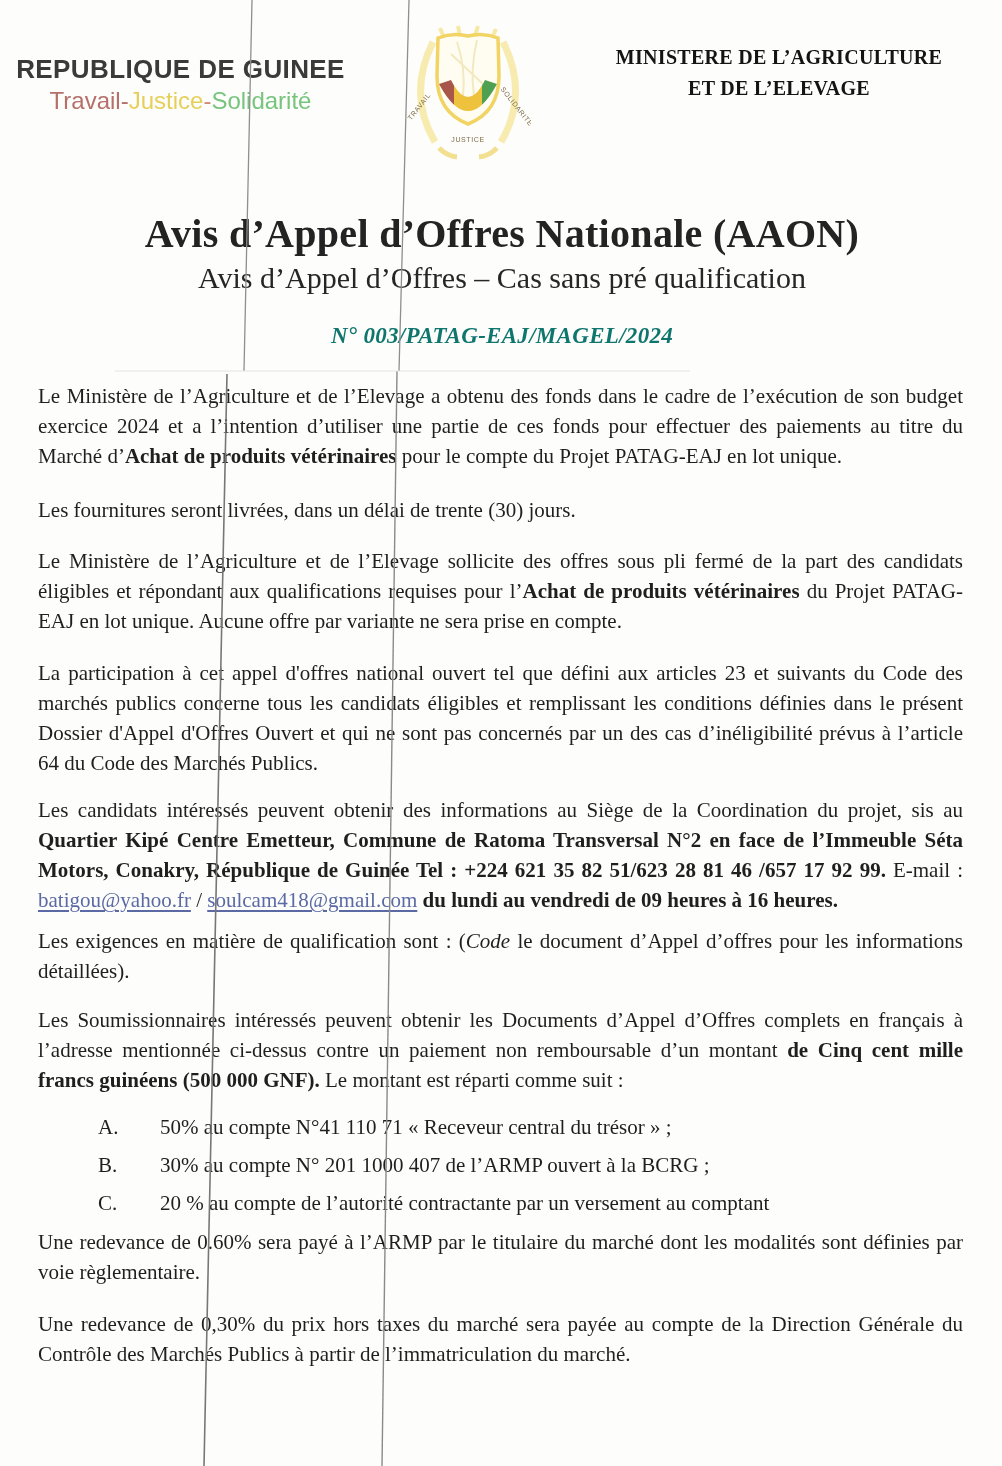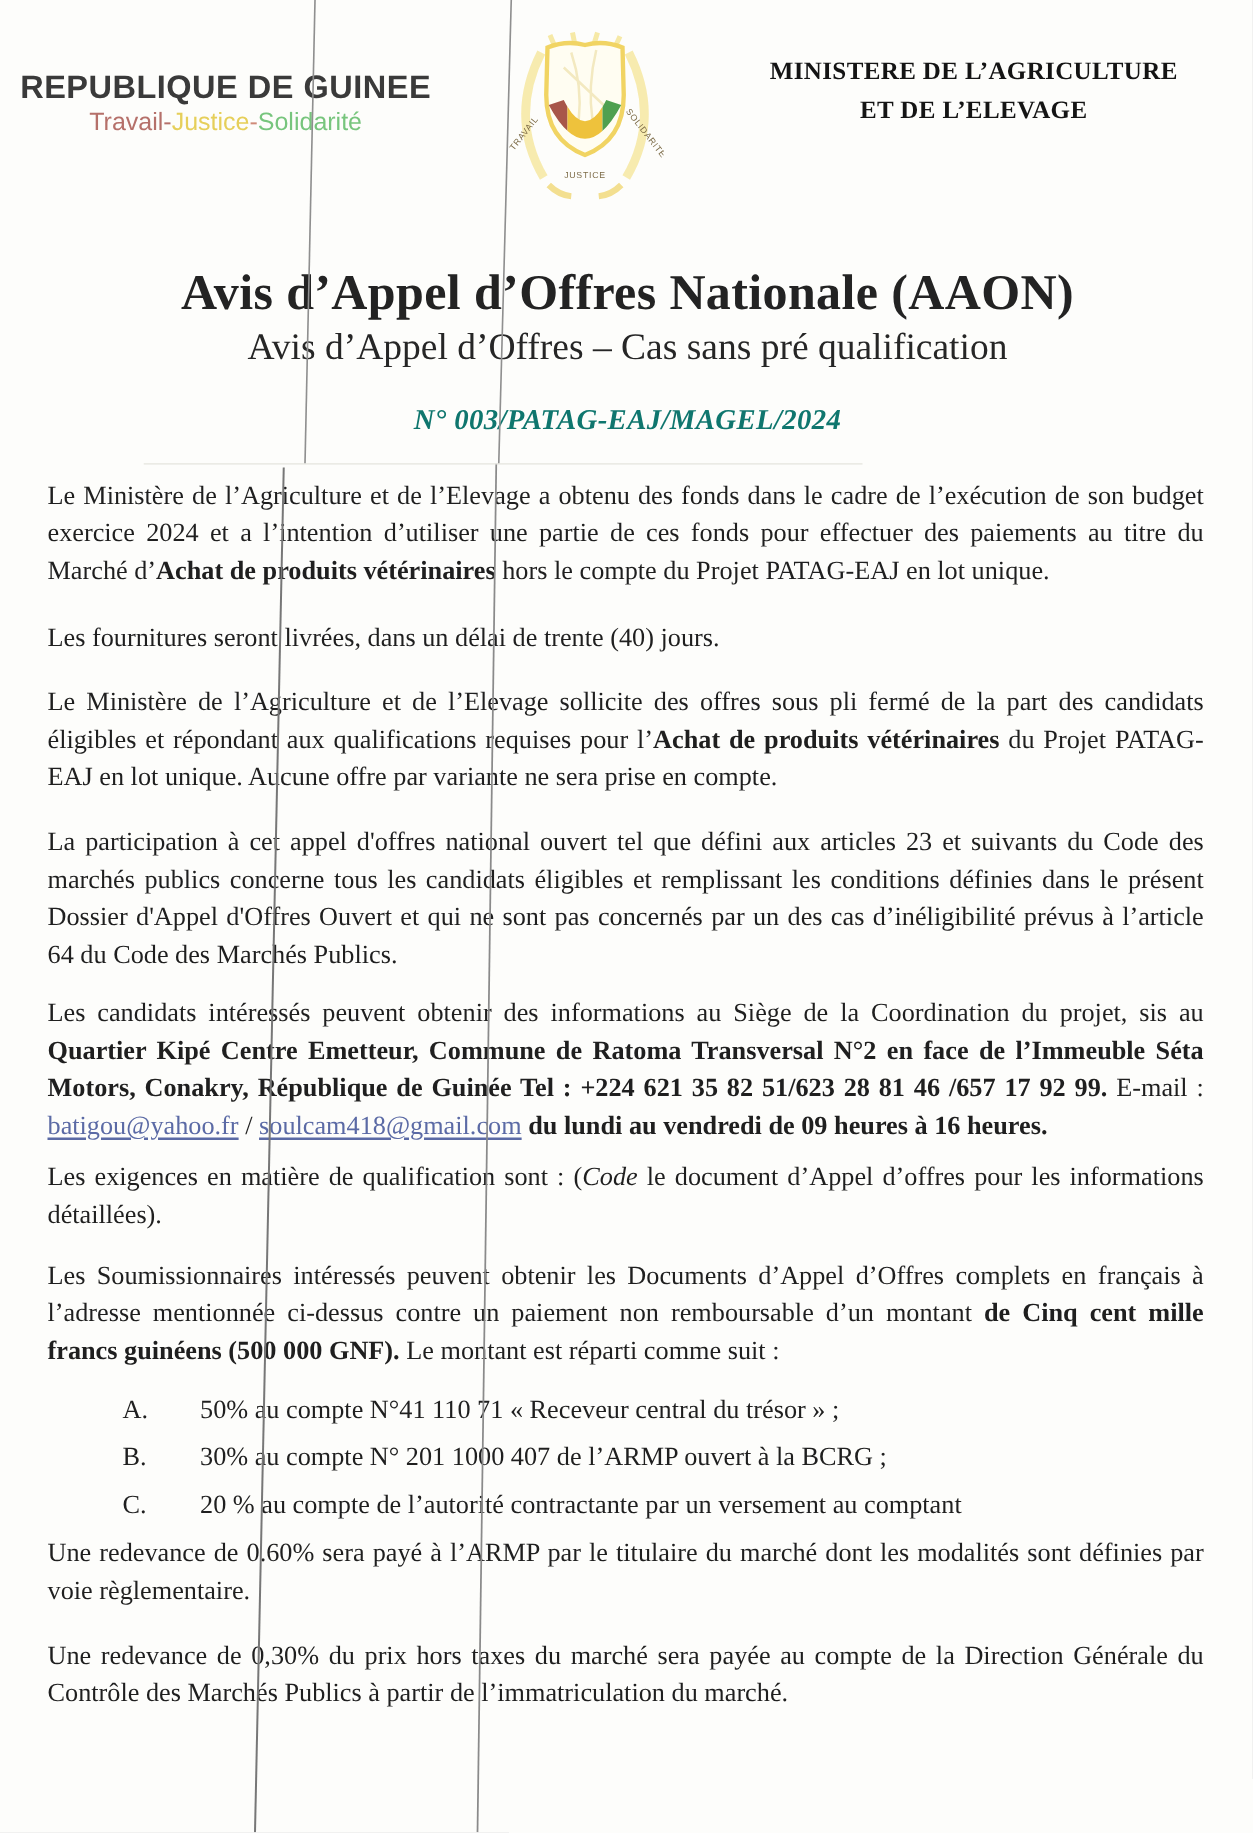--- a/index.html
+++ b/index.html
@@ -7,21 +7,21 @@
     position:relative; width:1002px; height:1466px; margin:0 auto;
     background:#fdfdfb; color:#1e1e1e; overflow:hidden;
     font-family:"Liberation Serif", serif;
   }
   
   .hdr-left{position:absolute; left:8px; top:54px; width:345px; text-align:center;}
   .rep-title{
     font-family:"Liberation Sans", sans-serif; font-weight:bold;
     font-size:26px; letter-spacing:.4px; color:#3a3a3a; white-space:nowrap;
   }
-  .motto{font-family:"Liberation Sans", sans-serif; font-size:20px; margin-top:2px; white-space:nowrap;}
+  .motto{font-family:"Liberation Sans", sans-serif; font-size:24px; margin-top:2px; white-space:nowrap;}
   .crest{position:absolute; left:405px; top:24px; width:126px; height:140px;}
   .hdr-right{
     position:absolute; left:560px; top:42px; width:438px; text-align:center;
     font-weight:bold; font-size:20px; line-height:31px; color:#141414; letter-spacing:.3px;
   }
   
   .title-block{position:absolute; top:210px; left:1px; width:100%; text-align:center;}
   .main-title{margin:0; font-size:40px; font-weight:bold; letter-spacing:.3px; color:#232323;}
   .subtitle{margin:4px 0 0; font-size:30px; font-weight:normal; color:#262626;}
   .ref{margin-top:28px; font-size:23px; font-weight:bold; font-style:italic; color:#0f766e; letter-spacing:.3px;}
@@ -100,22 +100,22 @@
     </div>
   </div>
 
   <div class="title-block">
     <h1 class="main-title">Avis d’Appel d’Offres Nationale (AAON)</h1>
     <div class="subtitle">Avis d’Appel d’Offres – Cas sans pré qualification</div>
     <div class="ref">N° 003/PATAG-EAJ/MAGEL/2024</div>
   </div>
 
   <div class="body">
-    <p class="p1"><span>Le Ministère de l’Agriculture et de l’Elevage a obtenu des fonds dans le cadre de l’exécution de son budget exercice 2024 et a l’intention d’utiliser une partie de ces fonds pour effectuer des paiements au titre du Marché d’</span><span class="b">Achat de produits vétérinaires</span><span> hors le compte du Projet PATAG-EAJ en lot unique.</span></p>
-    <p class="p2"><span>Les fournitures seront livrées, dans un délai de trente (40) jours.</span></p>
+    <p class="p1"><span>Le Ministère de l’Agriculture et de l’Elevage a obtenu des fonds dans le cadre de l’exécution de son budget exercice 2024 et a l’intention d’utiliser une partie de ces fonds pour effectuer des paiements au titre du Marché d’</span><span class="b">Achat de produits vétérinaires</span><span> pour le compte du Projet PATAG-EAJ en lot unique.</span></p>
+    <p class="p2"><span>Les fournitures seront livrées, dans un délai de trente (30) jours.</span></p>
     <p class="p3"><span>Le Ministère de l’Agriculture et de l’Elevage sollicite des offres sous pli fermé de la part des candidats éligibles et répondant aux qualifications requises pour l’</span><span class="b">Achat de produits vétérinaires</span><span> du Projet PATAG-EAJ en lot unique. Aucune offre par variante ne sera prise en compte.</span></p>
     <p class="p4"><span>La participation à cet appel d'offres national ouvert tel que défini aux articles 23 et suivants du Code des marchés publics concerne tous les candidats éligibles et remplissant les conditions définies dans le présent Dossier d'Appel d'Offres Ouvert et qui ne sont pas concernés par un des cas d’inéligibilité prévus à l’article 64 du Code des Marchés Publics.</span></p>
     <p class="p5"><span>Les candidats intéressés peuvent obtenir des informations au Siège de la Coordination du projet, sis au </span><span class="b">Quartier Kipé Centre Emetteur, Commune de Ratoma Transversal N°2 en face de l’Immeuble Séta Motors, Conakry, République de Guinée Tel : +224 621 35 82 51/623 28 81 46 /657 17 92 99.</span><span> E-mail : </span><a href="#" class="email-link">batigou@yahoo.fr</a><span> / </span><a href="#" class="email-link">soulcam418@gmail.com</a><span> </span><span class="b">du lundi au vendredi de 09 heures à 16 heures.</span></p>
     <p class="p6"><span>Les exigences en matière de qualification sont : (</span><span class="i">Code</span><span> le document d’Appel d’offres pour les informations détaillées).</span></p>
     <p class="p7"><span>Les Soumissionnaires intéressés peuvent obtenir les Documents d’Appel d’Offres complets en français à l’adresse mentionnée ci-dessus contre un paiement non remboursable d’un montant </span><span class="b">de Cinq cent mille francs guinéens (500 000 GNF).</span><span> Le montant est réparti comme suit :</span></p>
 
     <div class="pay-list">
       <div class="list-item">
         <span class="list-label">A.</span>
         <span class="list-text">50% au compte N°41 110 71 « Receveur central du trésor » ;</span>

